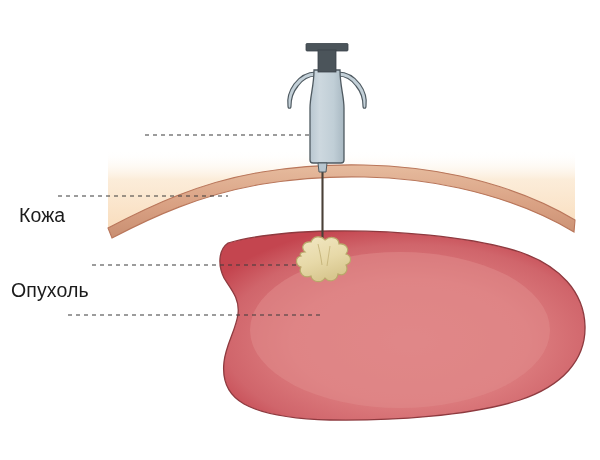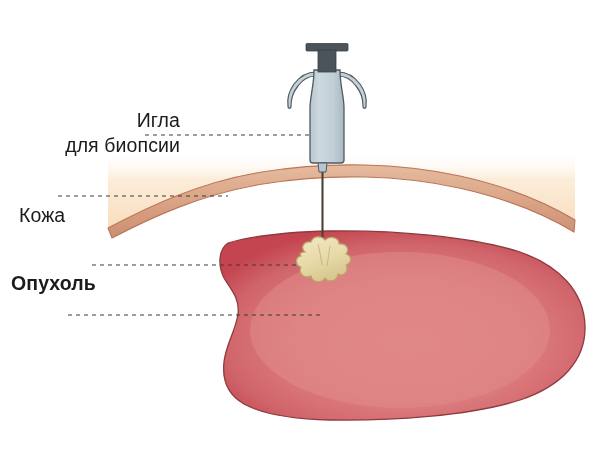--- a/index.html
+++ b/index.html
@@ -41,22 +41,21 @@
     top: 108px;
     width: 180px;
     text-align: right;
   }
   .label-skin {
     left: 19px;
     top: 203px;
   }
   .label-tumor {
     left: 11px;
-    top: 271px;
-    font-weight: bold;
+    top: 278px;
   }
   .label-lung {
     left: 12px;
     top: 318px;
   }
 </style>
 </head>
 <body>
 
 <div id="diagram-root">
@@ -188,20 +187,19 @@
                L 310,108
                C 310,96 314,86 314,70 Z" fill="url(#barrelGrad)" stroke="#4f5a61" stroke-width="1.3"></path>
 
       <rect x="306" y="43.5" width="42" height="7.5" rx="1" fill="#4b545a" stroke="#3a4249" stroke-width="0.8"></rect>
       <rect x="318" y="50" width="18" height="22" fill="#4b545a" stroke="#3a4249" stroke-width="0.8"></rect>
 
       <path d="M 318,163 L 327,163 L 326,172 L 319,172 Z" fill="#b7c5ce" stroke="#4f5a61" stroke-width="1"></path>
     </g>
   </svg>
 
-  <div class="label label-needle"><span>Игла</span><br><span>для биопсии</span></div>
 
   <div class="label label-skin">Кожа</div>
 
   <div class="label label-tumor">Опухоль</div>
 
 
 </div>
 
 </body></html>

